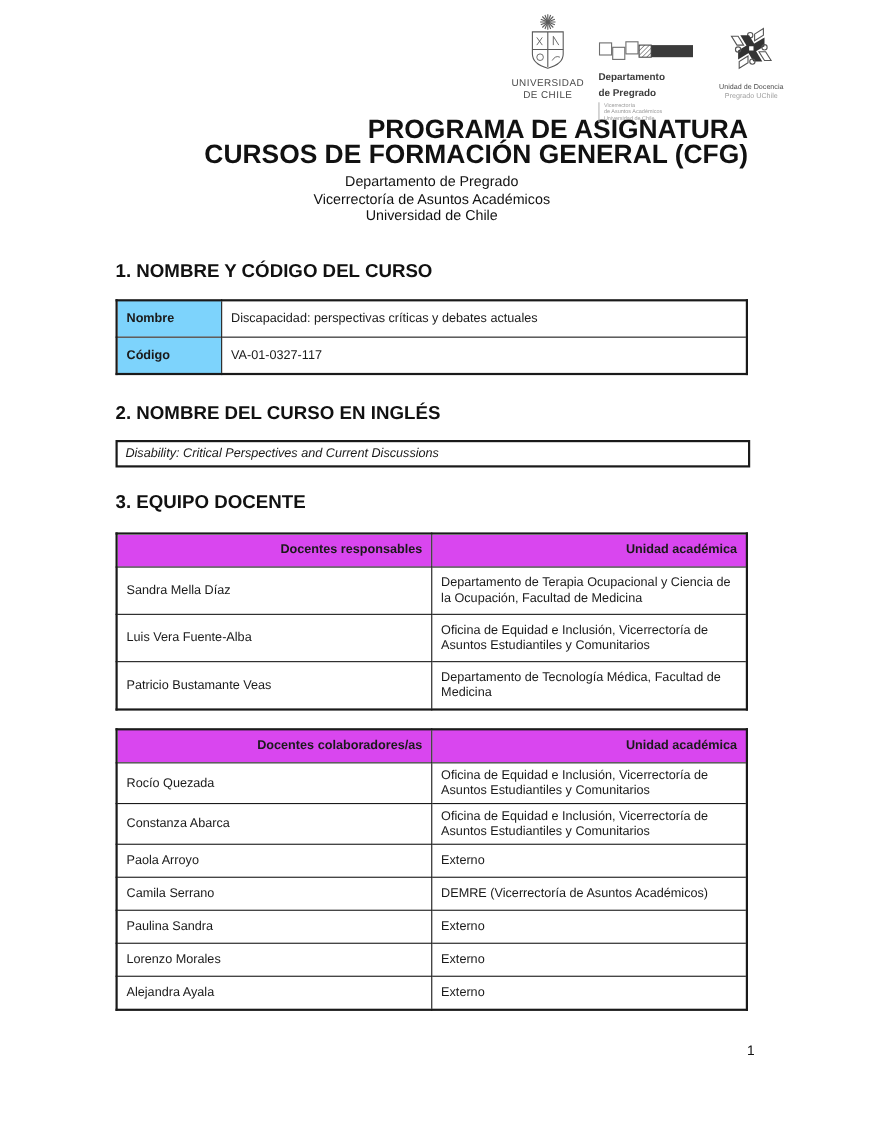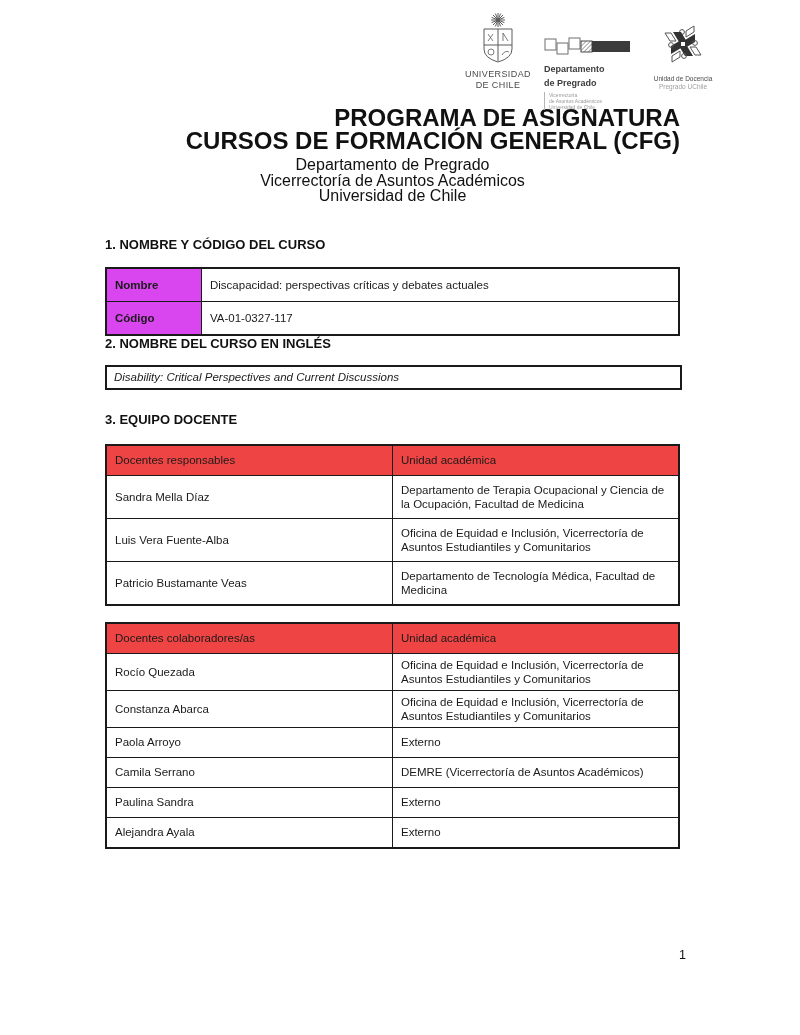--- a/index.html
+++ b/index.html
@@ -26,59 +26,59 @@
   .logo-pregrado .sub { border-left:1px solid #b5b5b5; padding-left:4px; margin-top:4px; }
   .logo-pregrado .sub div { font-size:5px; color:#9a9a9a; line-height:6px; }
   .logo-udoc { width:86px; padding-top:8px; margin-left:4px; }
   .logo-udoc .l1 { font-size:6.5px; color:#4a4a4a; line-height:8px; margin-top:3px; }
   .logo-udoc .l2 { font-size:6.5px; color:#a0a0a0; line-height:8px; }
 
   
   .content { padding:106px 115px 0 105px; width:575px; }
   .title-line { font-size:24px; font-weight:bold; text-align:right; line-height:23px; color:#111; }
   .semester { font-size:17px; font-weight:bold; text-align:center; line-height:22px; margin-top:5px; color:#7d6dab; }
-  .subtitle-line { font-size:16px; text-align:center; line-height:15.5px; color:#111; }
+  .subtitle-line { font-size:13px; text-align:center; line-height:15.5px; color:#111; }
   .subtitle-block { margin-top:5px; }
 
   
-  .sec-heading { font-size:13px; font-weight:bold; color:#111; }
+  .sec-heading { font-size:17px; font-weight:bold; color:#111; }
   .sec1-heading { margin-top:33px; }
-  .sec2-heading { }
+  .sec2-heading { margin-top:25px; }
   .sec3-heading { margin-top:22px; }
 
   
   table { border-collapse:collapse; width:575px; table-layout:fixed; }
   table.doc-table { border:2px solid #1a1a1a; }
   .doc-table td, .doc-table th {
     border:1px solid #1a1a1a;
     padding:4px 8px;
     font-size:11.5px;
     line-height:14px;
     vertical-align:middle;
     overflow:hidden;
   }
   .kv-table { margin-top:15px; }
   .kv-table td { height:24px; }
-  .kv-table td.label { width:78px; background:#d946ef; font-weight:bold; }
+  .kv-table td.label { width:78px; background:#7dd3fc; font-weight:bold; }
 
   .en-box {
     margin-top:14px;
     border:2px solid #1a1a1a;
     width:559px;
     padding:3px 7px;
     font-size:11.5px;
     font-style:italic;
     line-height:15px;
   }
 
   .team-table { margin-top:17px; }
   .team-table th {
-    background:#ef4444;
-    text-align:left;
-    font-weight:normal;
+    background:#d946ef;
+    text-align:right;
+    font-weight:bold;
     height:21px;
     font-size:11.5px;
   }
   .team-table td.name-col { width:224px; }
   .team-table tr.tall td { height:34px; }
   .team-table tr.short td { height:21px; }
   .table2 { margin-top:16px; }
   .table2 tr.tall td { height:26px; }
 
   .page-number {
@@ -235,20 +235,24 @@
         </tr>
         <tr class="short">
           <td class="name-col">Camila Serrano</td>
           <td>DEMRE (Vicerrectoría de Asuntos Académicos)</td>
         </tr>
         <tr class="short">
           <td class="name-col">Paulina Sandra</td>
           <td>Externo</td>
         </tr>
         <tr class="short">
+          <td class="name-col">Lorenzo Morales</td>
+          <td>Externo</td>
+        </tr>
+        <tr class="short">
           <td class="name-col">Alejandra Ayala</td>
           <td>Externo</td>
         </tr>
       </tbody>
     </table>
 
   </div>
 
   <div class="page-number">1</div>
 </div>

